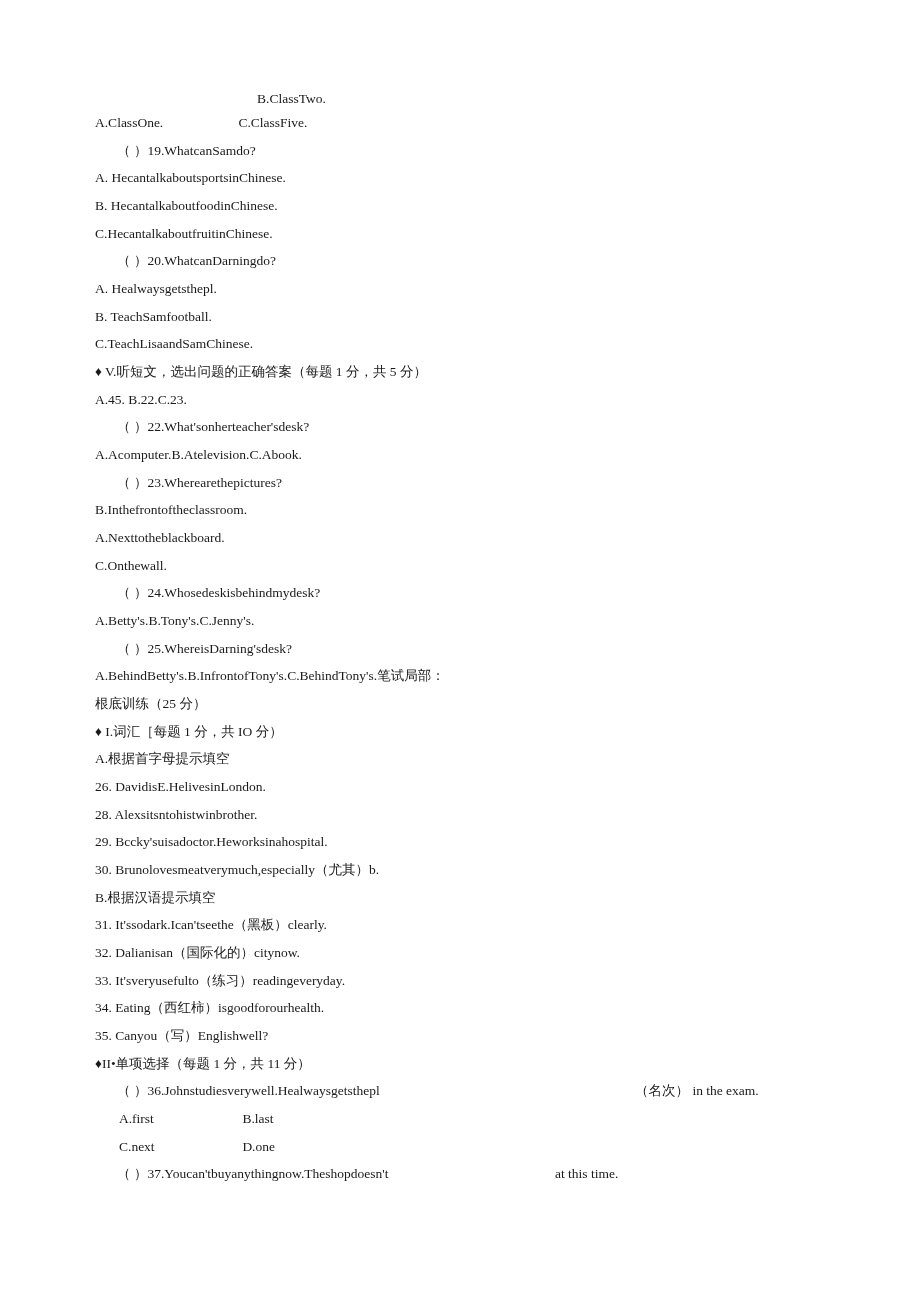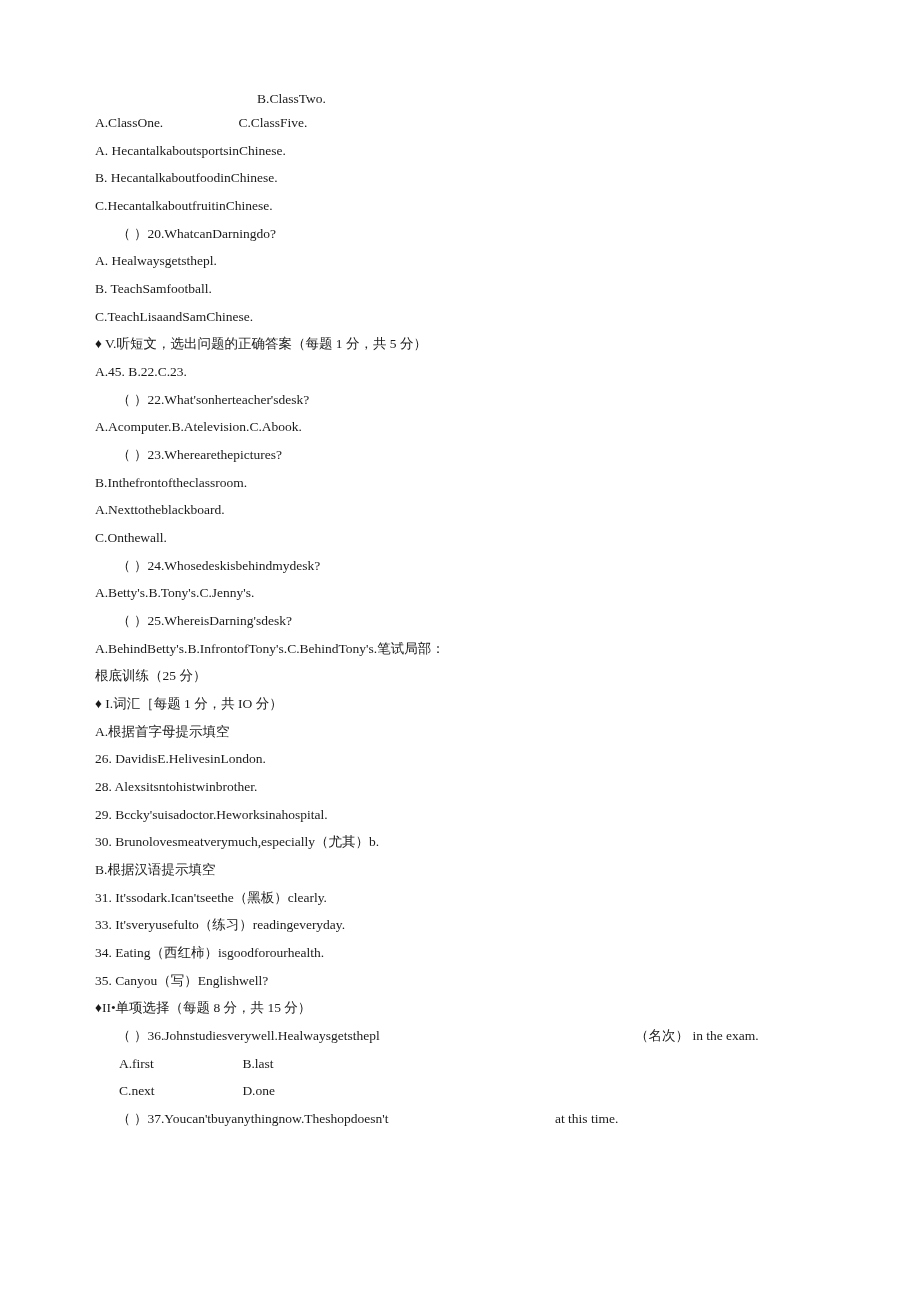--- a/index.html
+++ b/index.html
@@ -41,20 +41,21 @@
 <body>
 
 <div class="page">
 
   <div class="row indent-b" style="line-height:1.4;">B.ClassTwo.</div>
   <div class="row">
     <span class="opt-col w120">A.ClassOne.</span>
     <span class="opt-col">C.ClassFive.</span>
   </div>
 
+  <div class="row indent-s">（  ）19.WhatcanSamdo?</div>
   <div class="row">A.   HecantalkaboutsportsinChinese.</div>
   <div class="row">B.   HecantalkaboutfoodinChinese.</div>
   <div class="row">C.HecantalkaboutfruitinChinese.</div>
 
   <div class="row indent-s">（  ）20.WhatcanDarningdo?</div>
   <div class="row">A.   Healwaysgetsthepl.</div>
   <div class="row">B.   TeachSamfootball.</div>
   <div class="row">C.TeachLisaandSamChinese.</div>
 
   <div class="row">♦    V.听短文，选出问题的正确答案（每题 1 分，共 5 分）</div>
@@ -79,25 +80,26 @@
 
   <div class="row">♦    I.词汇［每题 1 分，共 IO 分）</div>
   <div class="row">A.根据首字母提示填空</div>
   <div class="row">26.   DavidisE.HelivesinLondon.</div>
   <div class="row">28.   Alexsitsntohistwinbrother.</div>
   <div class="row">29.   Bccky'suisadoctor.Heworksinahospital.</div>
   <div class="row">30.   Brunolovesmeatverymuch,especially（尤其）b.</div>
 
   <div class="row">B.根据汉语提示填空</div>
   <div class="row">31.   It'ssodark.Ican'tseethe（黑板）clearly.</div>
+  <div class="row">32.   Dalianisan（国际化的）citynow.</div>
   <div class="row">33.   It'sveryusefulto（练习）readingeveryday.</div>
   <div class="row">34.   Eating（西红柿）isgoodforourhealth.</div>
   <div class="row">35.   Canyou（写）Englishwell?</div>
 
-  <div class="row">♦II•单项选择（每题 8 分，共 15 分）</div>
+  <div class="row">♦II•单项选择（每题 1 分，共 11 分）</div>
 
   <div class="row indent-s">
     <span>（  ）36.Johnstudiesverywell.Healwaysgetsthepl</span>
     <span class="right1">（名次）   in the exam.</span>
   </div>
   <div class="row">
     <span class="opt-col w100">A.first</span>
     <span class="opt-col">B.last</span>
   </div>
   <div class="row">

